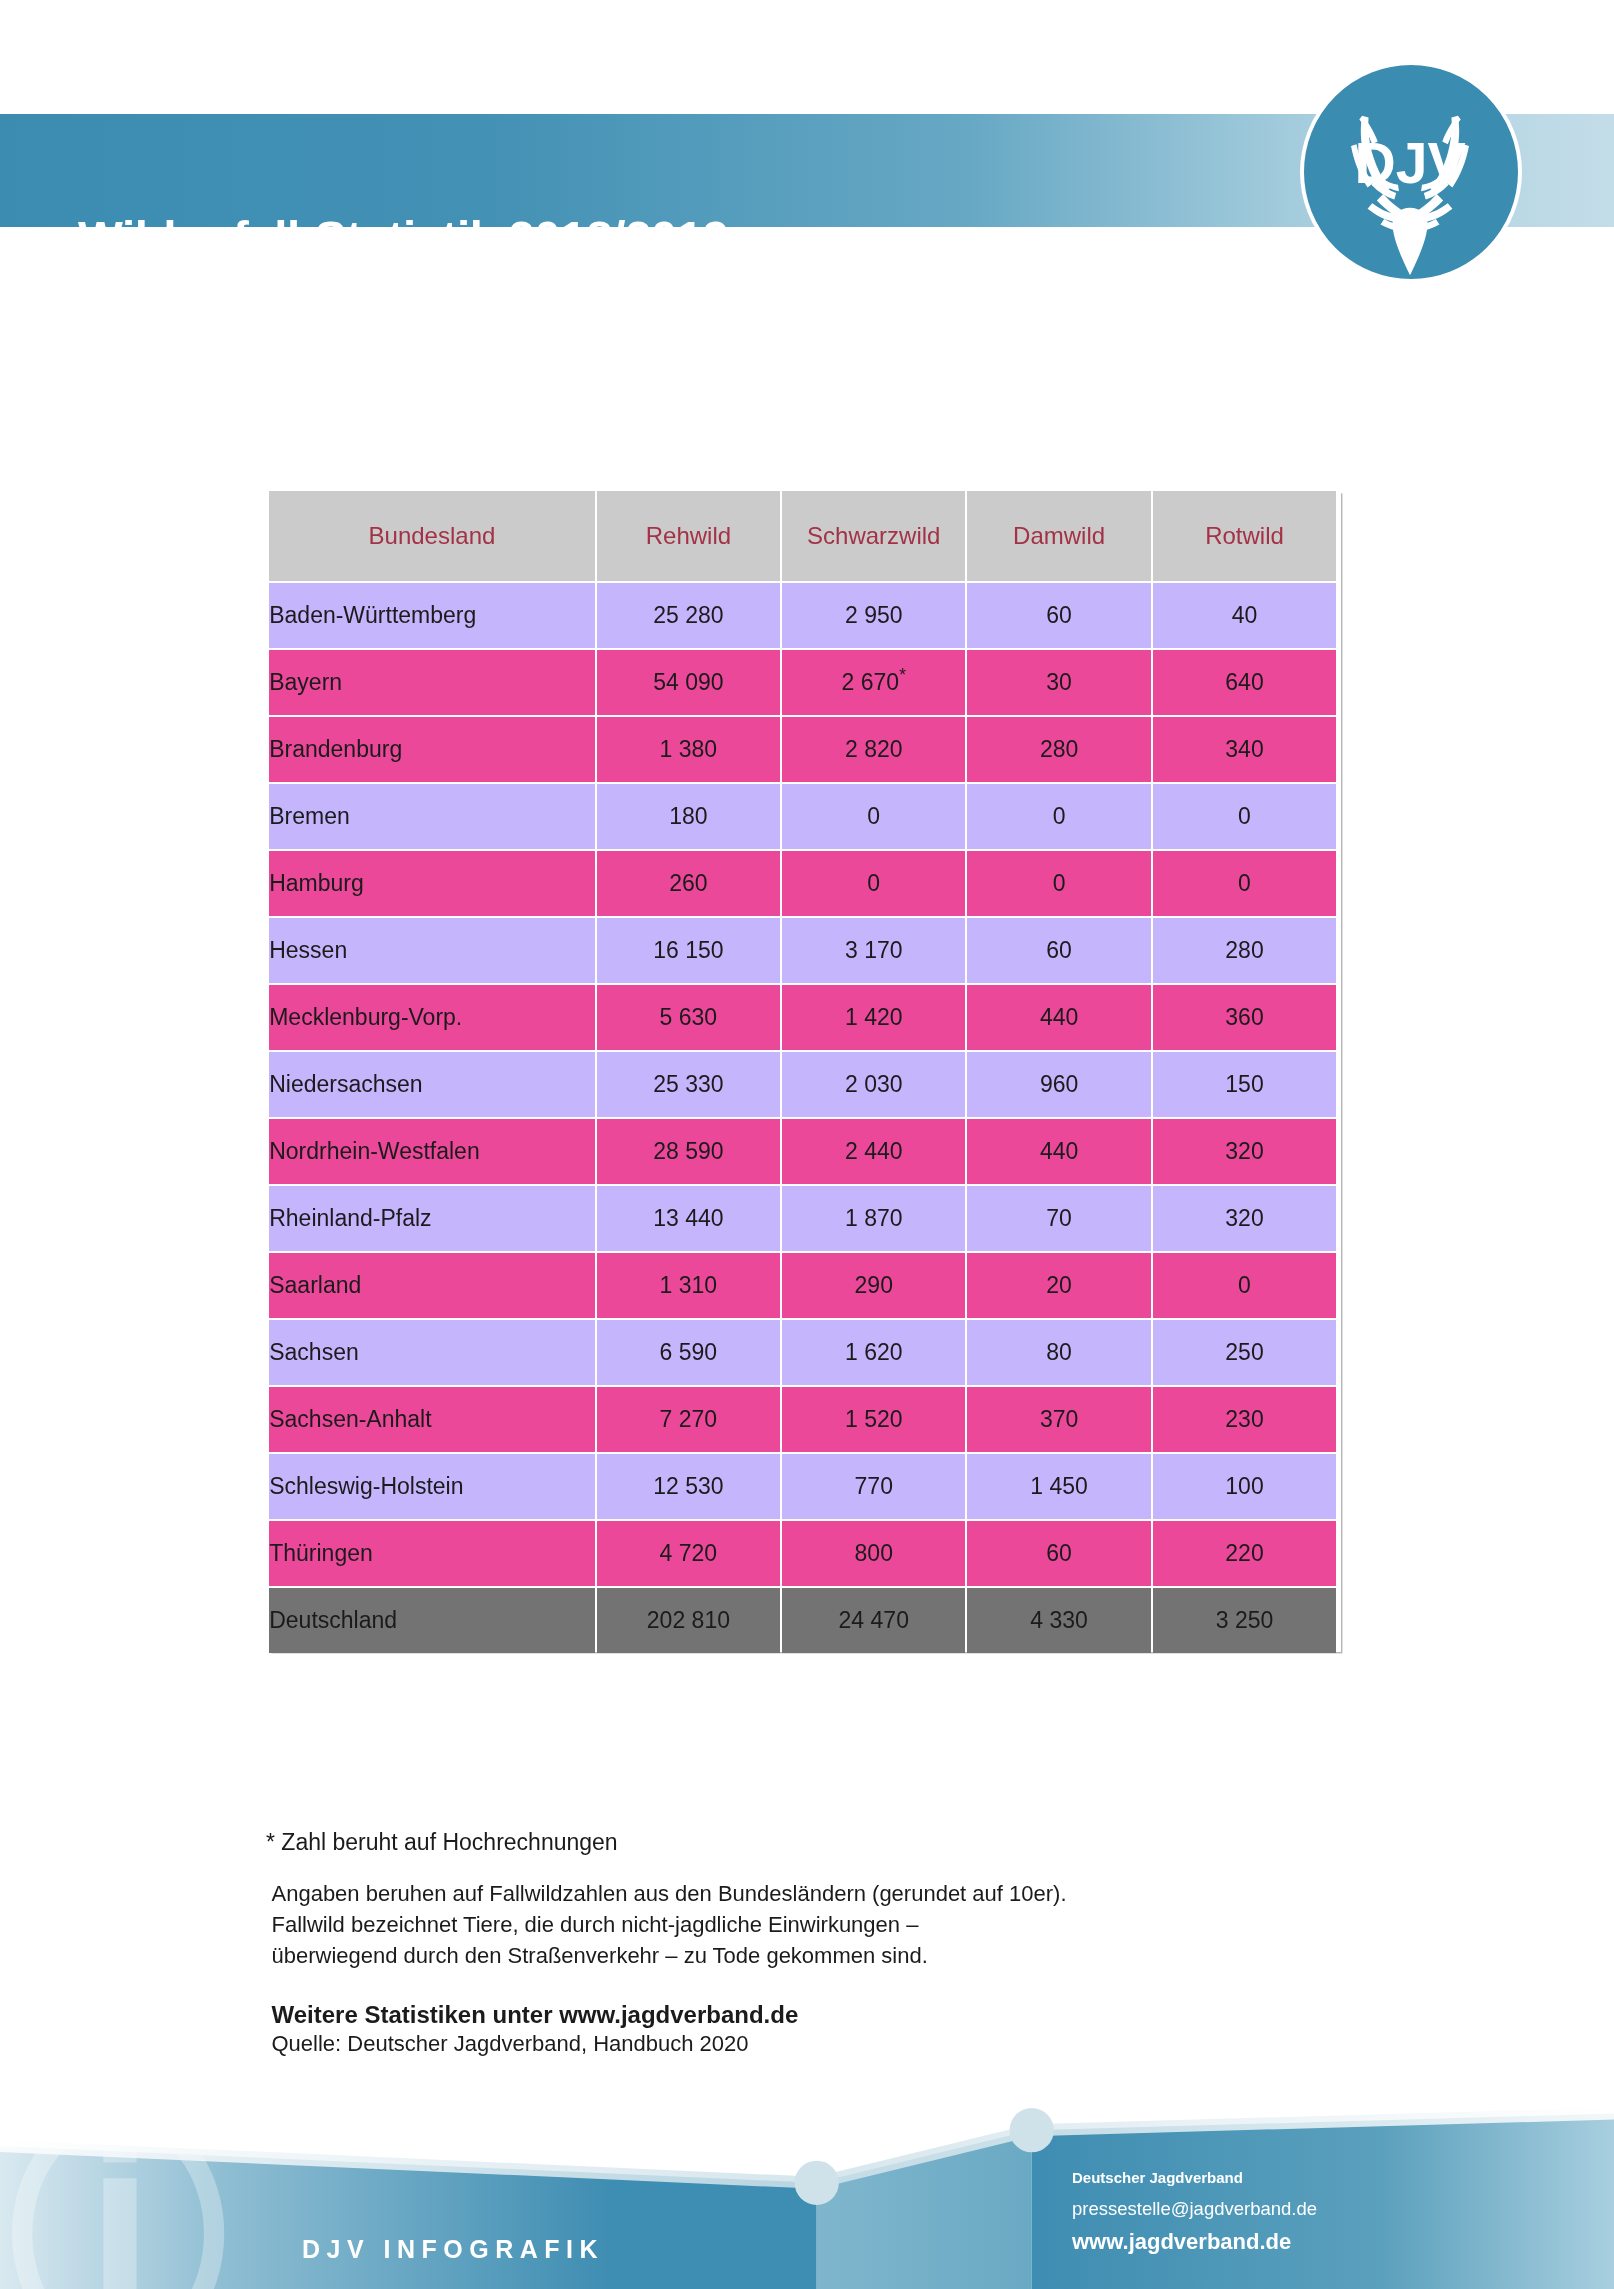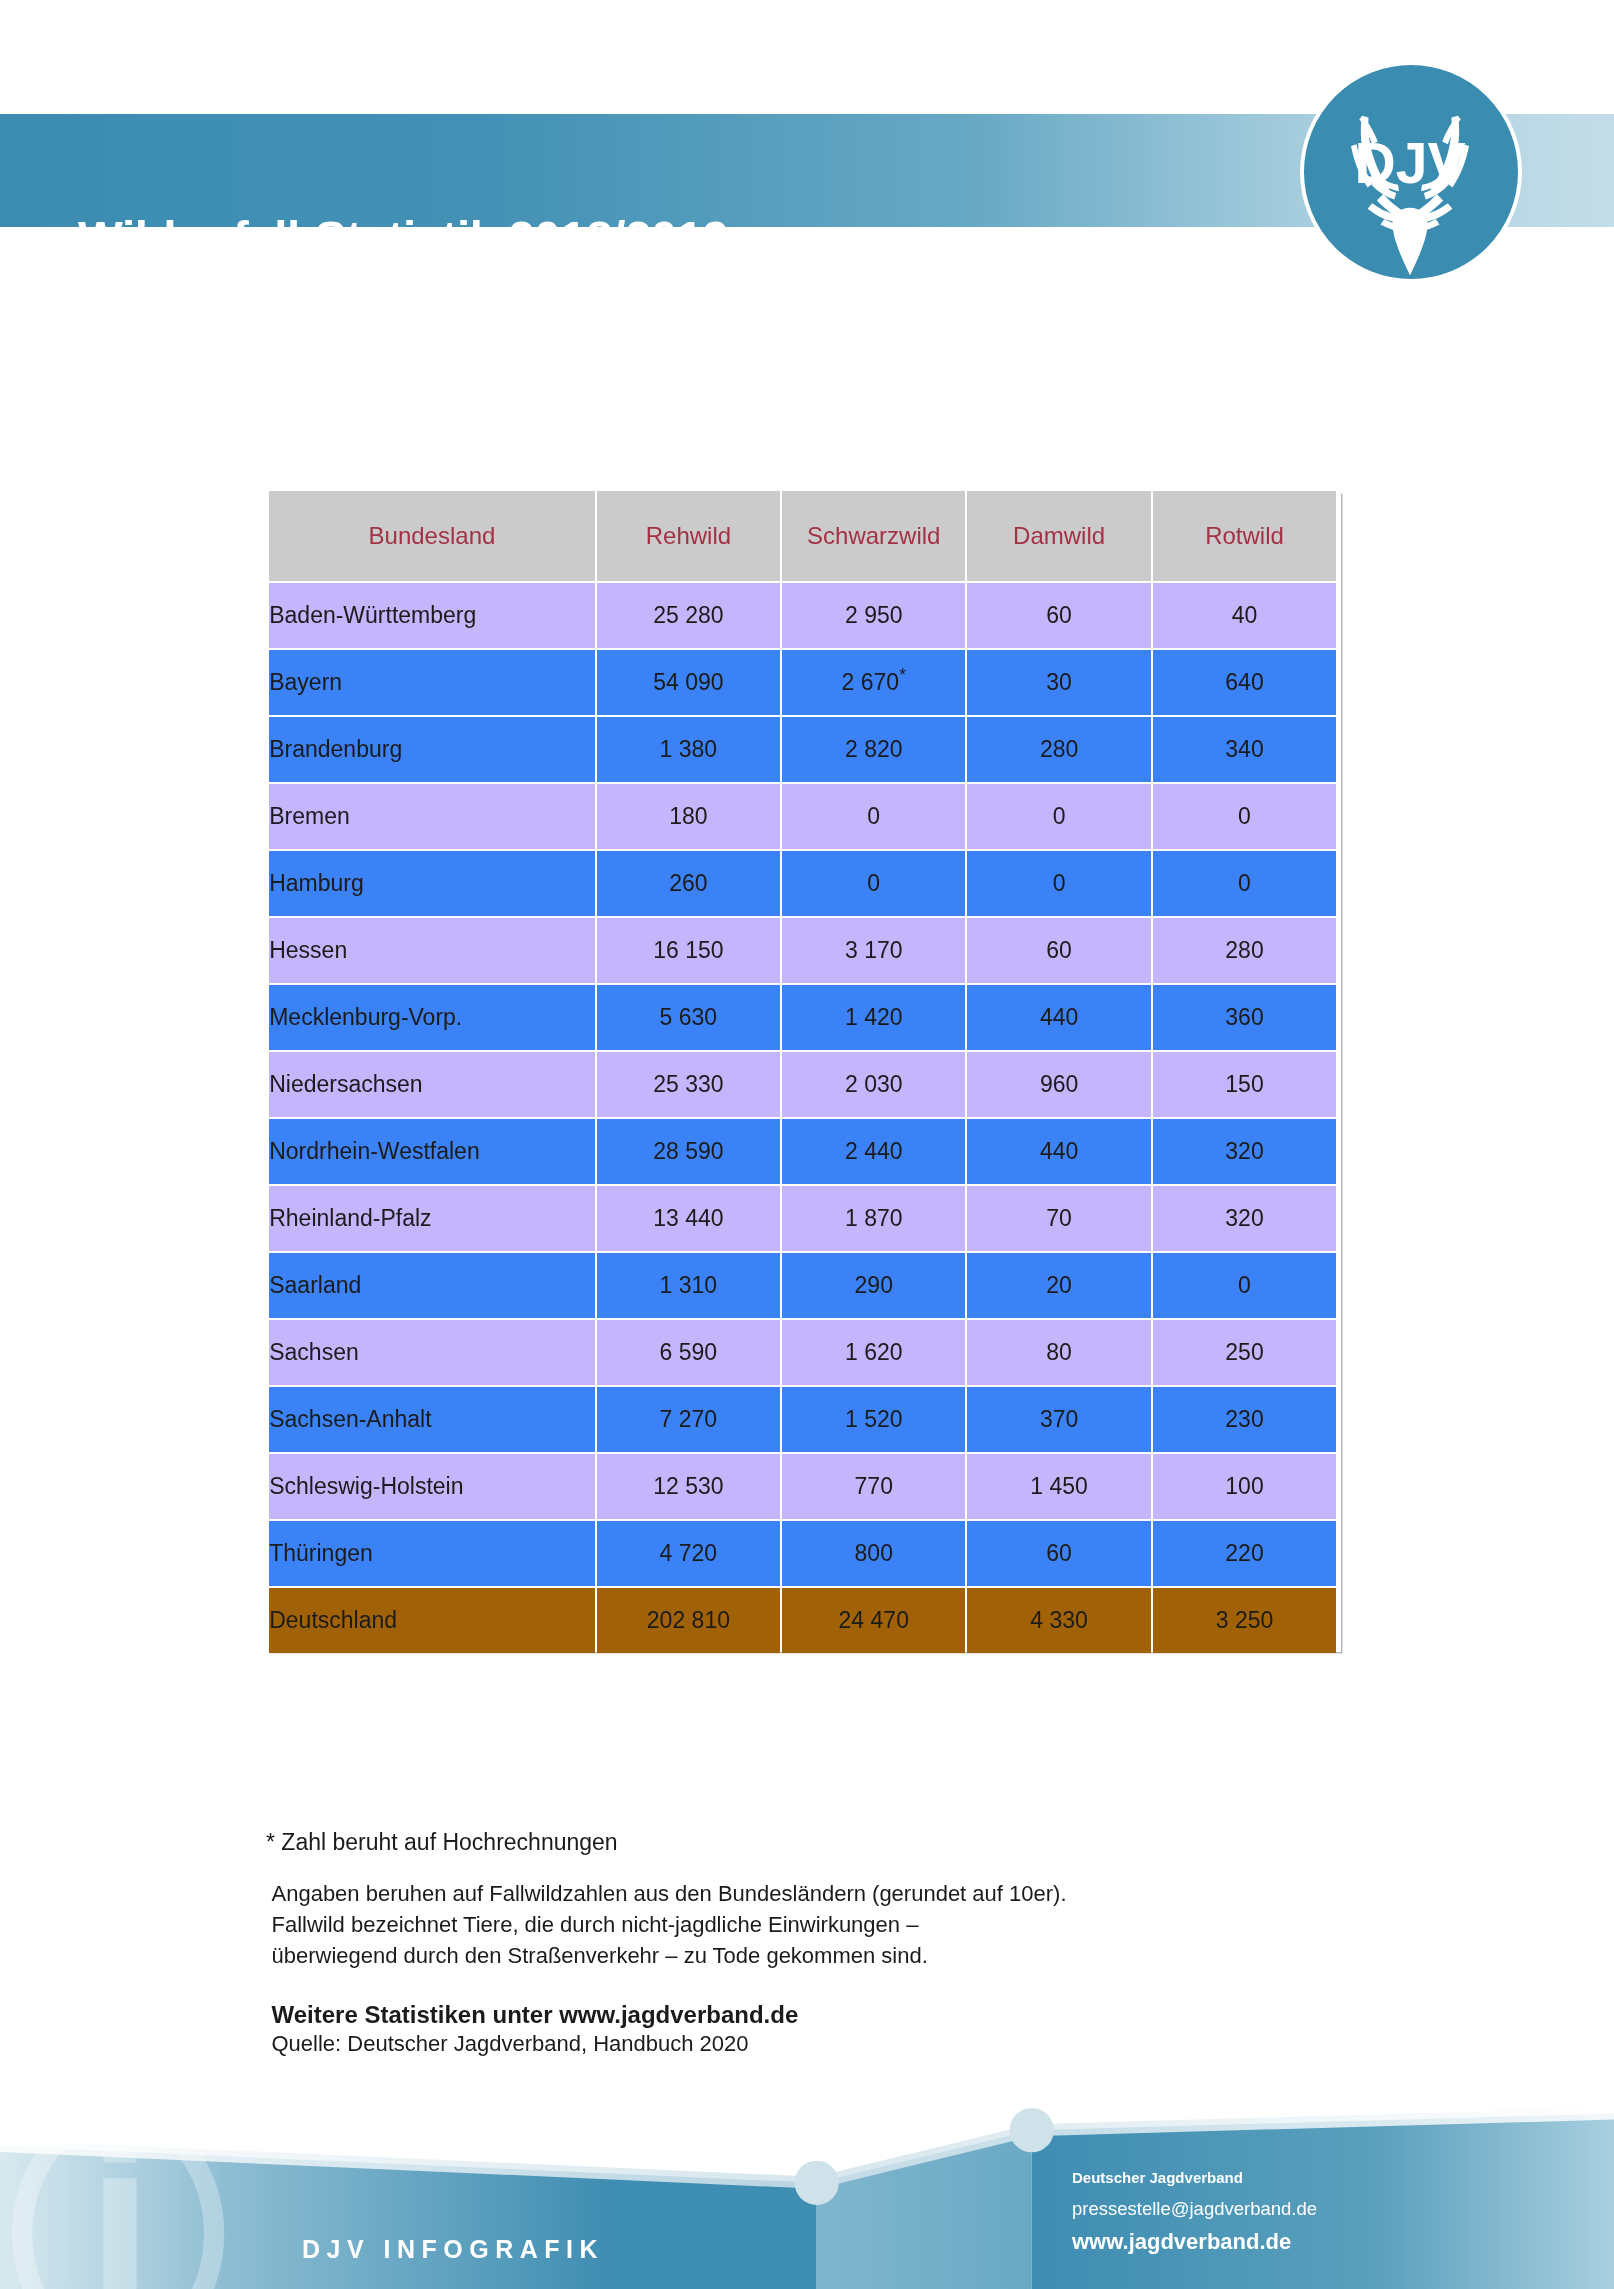--- a/index.html
+++ b/index.html
@@ -42,22 +42,22 @@
   }
   table.stat thead th{
     background:#cbcbcb;color:#a33246;font-size:24px;
     height:90px;text-align:center;
   }
   .c-land{width:316px;}
   .c-num{width:178px;}
   td.land{text-align:left;padding-left:20px;}
   td.num{text-align:center;}
   tr.r-odd td{background:#c4b5fd;}
-  tr.r-even td{background:#3b82f6;}
-  tr.r-total td{background:#a16207;}
+  tr.r-even td{background:#ec4899;}
+  tr.r-total td{background:#737373;}
   .sup{font-size:17.5px;vertical-align:super;line-height:0;}
 
   
   .notes{position:absolute;left:266px;top:1829px;width:1108px;color:#1b1b1b;}
   .note-star{font-size:23px;margin:0 0 22px 0;}
   .note-block{font-size:22px;line-height:1.42;margin:0 0 29.5px 5.5px;}
   .note-strong{font-size:24px;font-weight:bold;margin:0 0 1.8px 5.5px;}
   .note-src{font-size:22px;margin:0 0 0 5.5px;}
 
   

